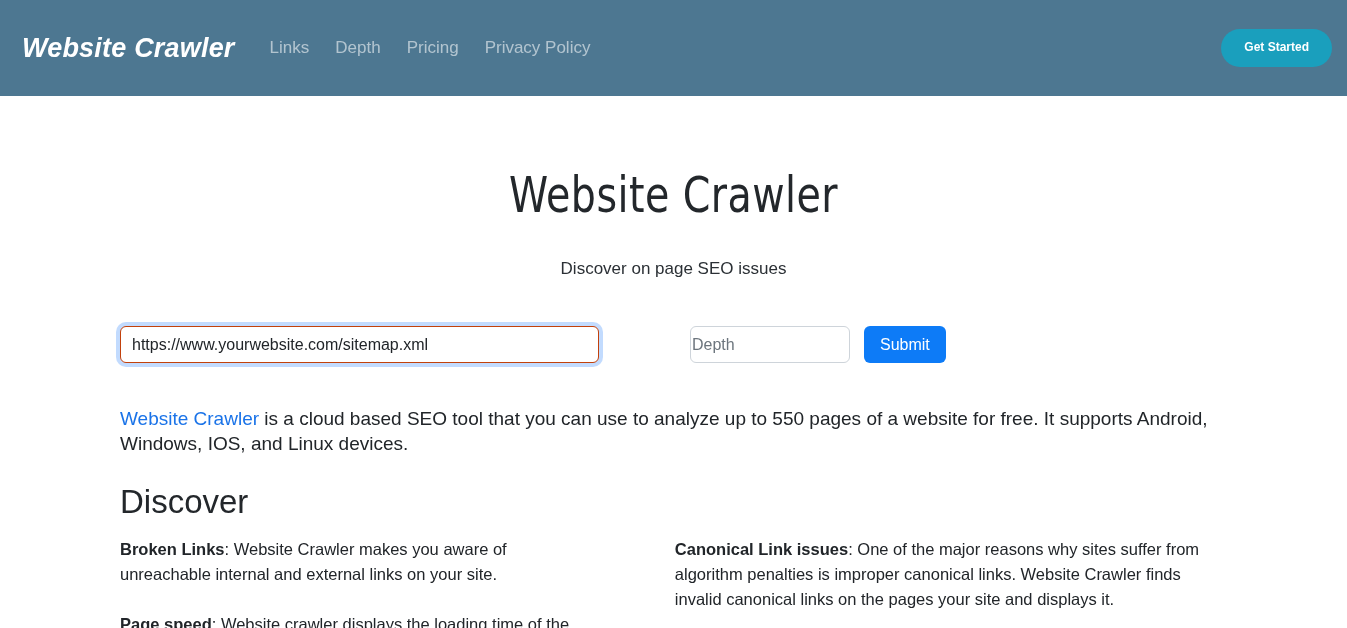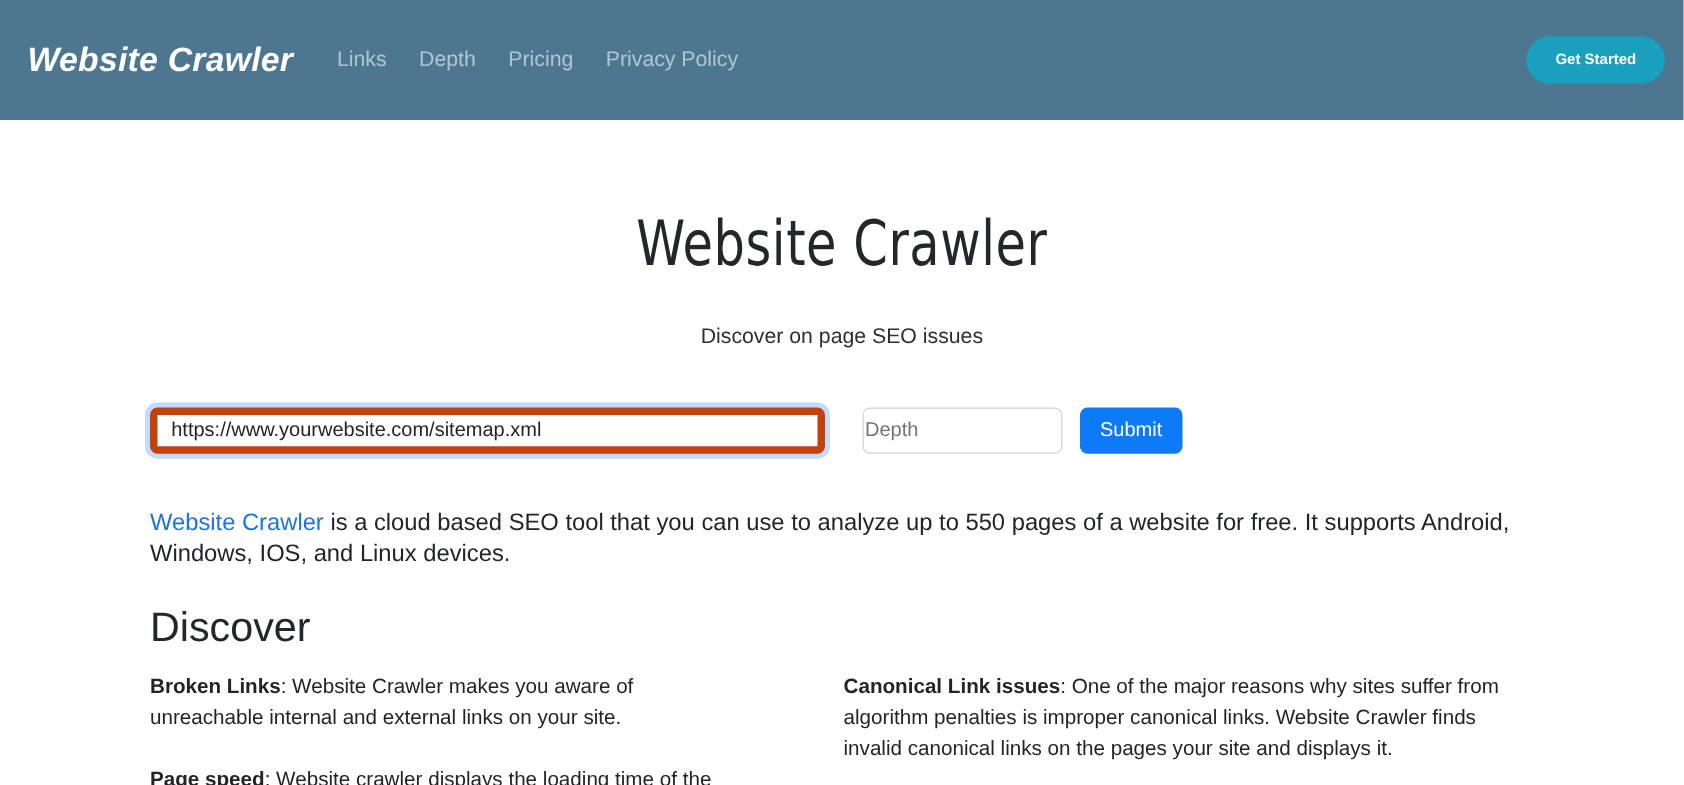--- a/index.html
+++ b/index.html
@@ -100,23 +100,23 @@
   .form-row {
     margin-top: 47px;
     padding-left: 120px;
     display: flex;
     align-items: flex-start;
   }
 
   .url-field-wrap { width: 540px; }
 
   .input-url {
-    width: 540px;
+    width: 479px;
     height: 37px;
-    border: 6px solid #c2410c;
+    border: 1px solid #c2410c;
     border-radius: 6px;
     outline: none;
     font-size: 16px;
     font-family: "Liberation Sans", sans-serif;
     color: #212529;
     padding: 0 11px;
     background: #fff;
     box-shadow: 0 0 0 4px rgba(13,110,253,0.25);
   }
 

